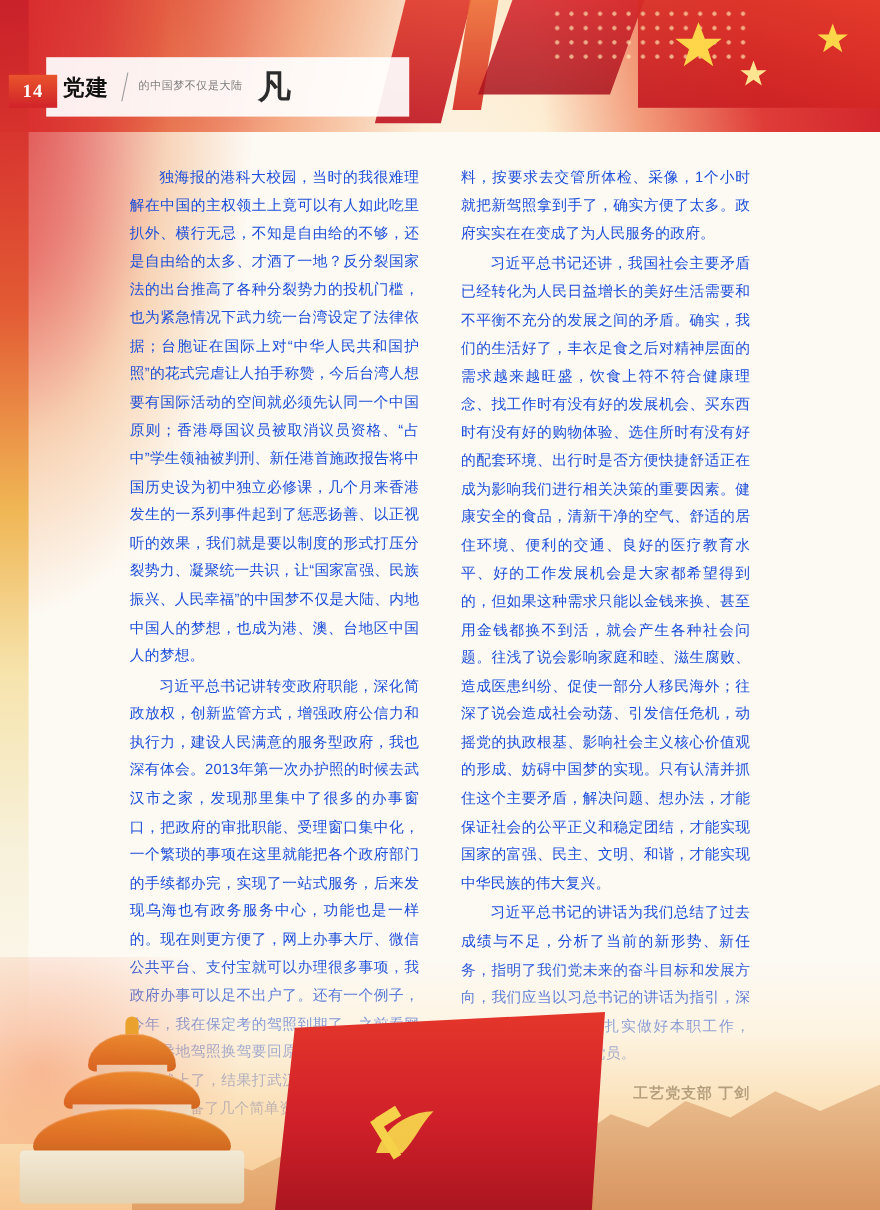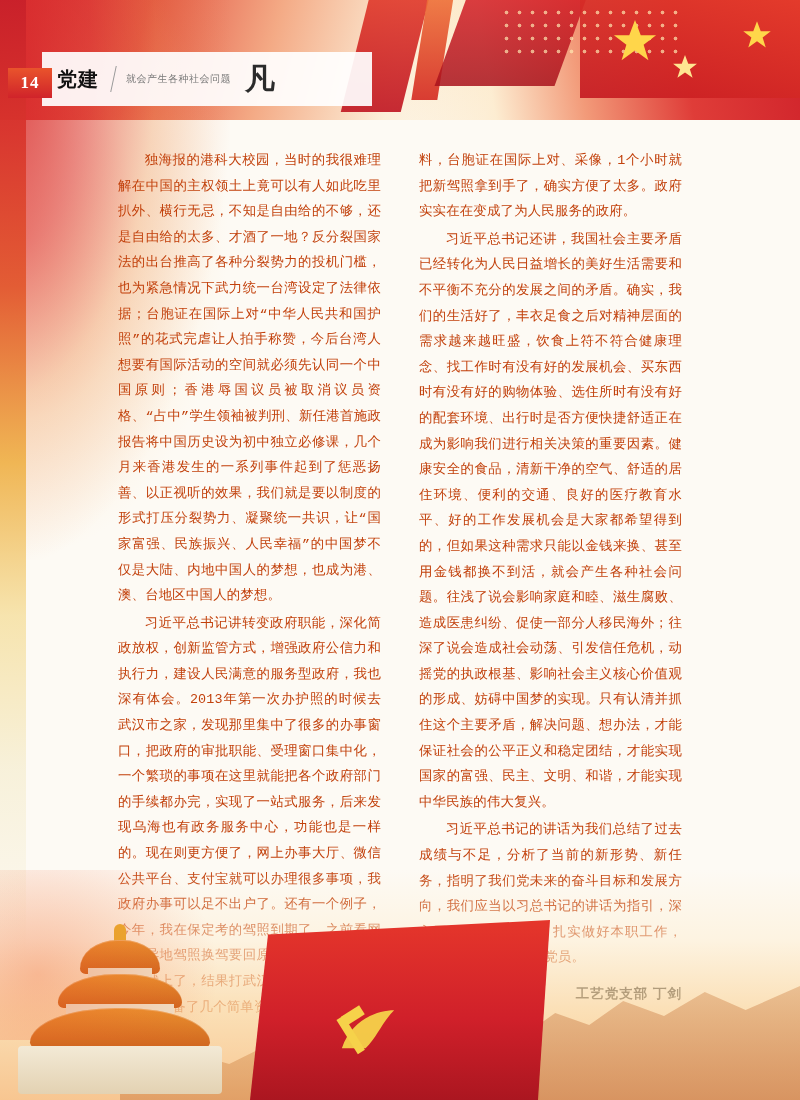--- a/index.html
+++ b/index.html
@@ -148,24 +148,24 @@
     top: 148px;
     width: 564px;
     display: flex;
     gap: 38px;
   }
   .col {
     width: 263px;
   }
   .col p {
     margin: 0 0 2px 0;
-    font-family: Liberation Mono, monospace;
+    font-family: Liberation Sans, sans-serif;
     font-size: 13.4px;
     line-height: 25.6px;
-    color: #c2410c;
+    color: #1d4ed8;
     text-align: justify;
     text-justify: inter-ideograph;
     text-indent: 2em;
     letter-spacing: .2px;
   }
   .col p.no-indent { text-indent: 0; }
   .signature {
     margin-top: 14px;
     text-align: right;
     font-family: "Liberation Sans", "DejaVu Sans", sans-serif;
@@ -283,33 +283,33 @@
   </div>
   <div class="star" style="left:742px; top:20px;">
     <svg width="30" height="30" viewBox="0 0 24 24">
         <polygon points="12,1 15,9 23,9 16.5,14 19,22 12,17 5,22 7.5,14 1,9 9,9" fill="#ffd64a"></polygon>
       </svg>
   </div>
 
   <div class="masthead">
     <span class="masthead-title">党建</span>
     <span class="masthead-rule"></span>
-    <span class="masthead-sub">就会产生各种社会问题</span>
+    <span class="masthead-sub">的中国梦不仅是大陆</span>
     <span class="masthead-mark">凡</span>
   </div>
 
   <div class="page-number-badge">14</div>
 
   <div class="columns">
     <div class="col">
       <p>独海报的港科大校园，当时的我很难理解在中国的主权领土上竟可以有人如此吃里扒外、横行无忌，不知是自由给的不够，还是自由给的太多、才酒了一地？反分裂国家法的出台推高了各种分裂势力的投机门槛，也为紧急情况下武力统一台湾设定了法律依据；台胞证在国际上对“中华人民共和国护照”的花式完虐让人拍手称赞，今后台湾人想要有国际活动的空间就必须先认同一个中国原则；香港辱国议员被取消议员资格、“占中”学生领袖被判刑、新任港首施政报告将中国历史设为初中独立必修课，几个月来香港发生的一系列事件起到了惩恶扬善、以正视听的效果，我们就是要以制度的形式打压分裂势力、凝聚统一共识，让“国家富强、民族振兴、人民幸福”的中国梦不仅是大陆、内地中国人的梦想，也成为港、澳、台地区中国人的梦想。</p>
       <p>习近平总书记讲转变政府职能，深化简政放权，创新监管方式，增强政府公信力和执行力，建设人民满意的服务型政府，我也深有体会。2013年第一次办护照的时候去武汉市之家，发现那里集中了很多的办事窗口，把政府的审批职能、受理窗口集中化，一个繁琐的事项在这里就能把各个政府部门的手续都办完，实现了一站式服务，后来发现乌海也有政务服务中心，功能也是一样的。现在则更方便了，网上办事大厅、微信公共平台、支付宝就可以办理很多事项，我政府办事可以足不出户了。还有一个例子，今年，我在保定考的驾照到期了，之前看网上说异地驾照换驾要回原籍拿档案云云，去年就怵上了，结果打武汉交管局电话，按语音提示准备了几个简单资</p>
     </div>
     <div class="col">
-      <p class="no-indent">料，台胞证在国际上对、采像，1个小时就把新驾照拿到手了，确实方便了太多。政府实实在在变成了为人民服务的政府。</p>
+      <p class="no-indent">料，按要求去交管所体检、采像，1个小时就把新驾照拿到手了，确实方便了太多。政府实实在在变成了为人民服务的政府。</p>
       <p>习近平总书记还讲，我国社会主要矛盾已经转化为人民日益增长的美好生活需要和不平衡不充分的发展之间的矛盾。确实，我们的生活好了，丰衣足食之后对精神层面的需求越来越旺盛，饮食上符不符合健康理念、找工作时有没有好的发展机会、买东西时有没有好的购物体验、选住所时有没有好的配套环境、出行时是否方便快捷舒适正在成为影响我们进行相关决策的重要因素。健康安全的食品，清新干净的空气、舒适的居住环境、便利的交通、良好的医疗教育水平、好的工作发展机会是大家都希望得到的，但如果这种需求只能以金钱来换、甚至用金钱都换不到活，就会产生各种社会问题。往浅了说会影响家庭和睦、滋生腐败、造成医患纠纷、促使一部分人移民海外；往深了说会造成社会动荡、引发信任危机，动摇党的执政根基、影响社会主义核心价值观的形成、妨碍中国梦的实现。只有认清并抓住这个主要矛盾，解决问题、想办法，才能保证社会的公平正义和稳定团结，才能实现国家的富强、民主、文明、和谐，才能实现中华民族的伟大复兴。</p>
       <p>习近平总书记的讲话为我们总结了过去成绩与不足，分析了当前的新形势、新任务，指明了我们党未来的奋斗目标和发展方向，我们应当以习总书记的讲话为指引，深入开展“两学一做”，扎实做好本职工作，做“四讲四有”的合格党员。</p>
       <div class="signature">工艺党支部 丁剑</div>
     </div>
   </div>
 
   <div class="bottom-art">
     <div class="bottom-sky"></div>
     <div class="wall"></div>
     <div class="hill"></div>

